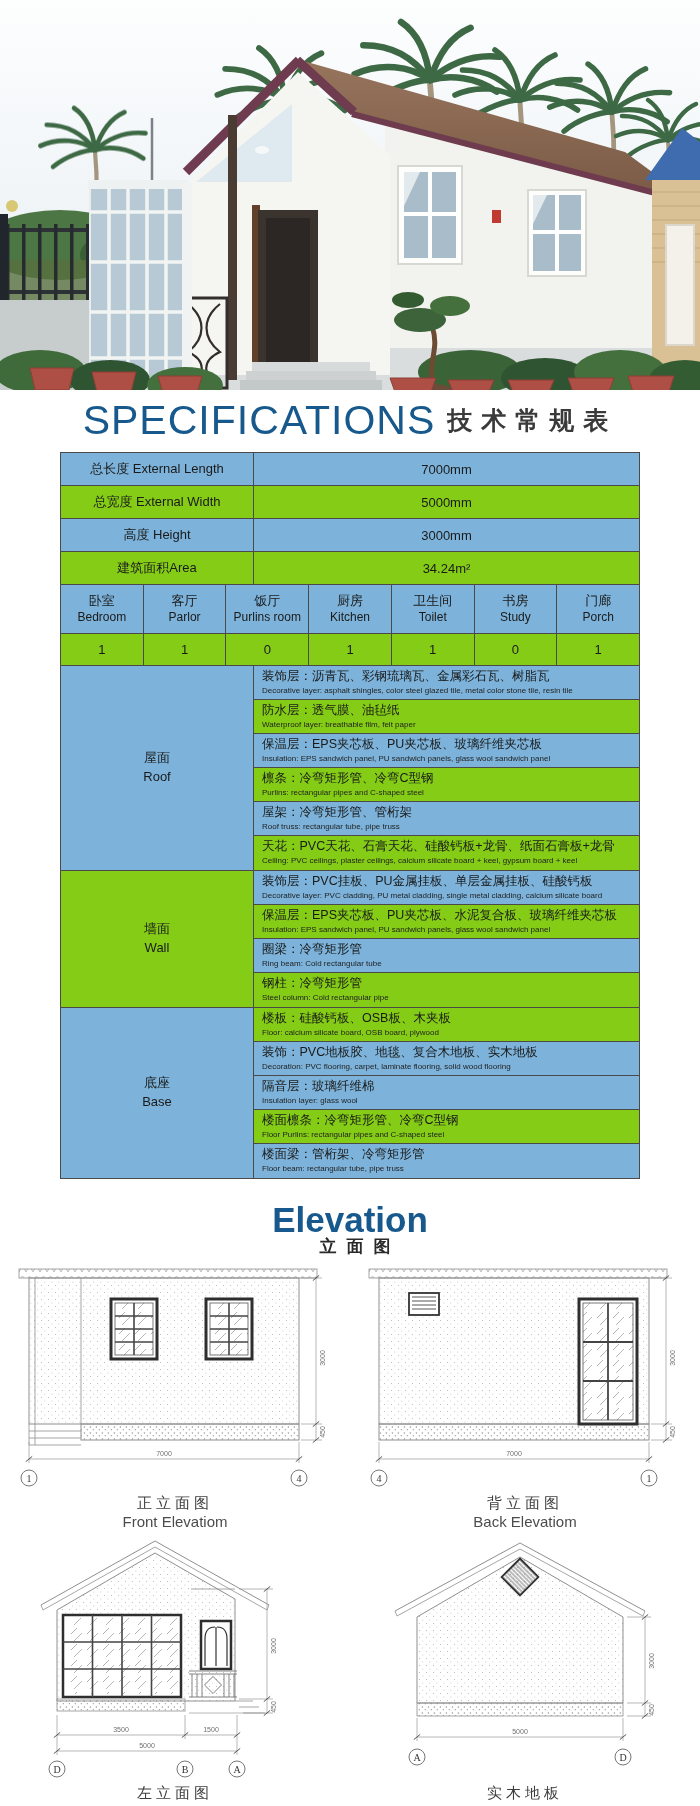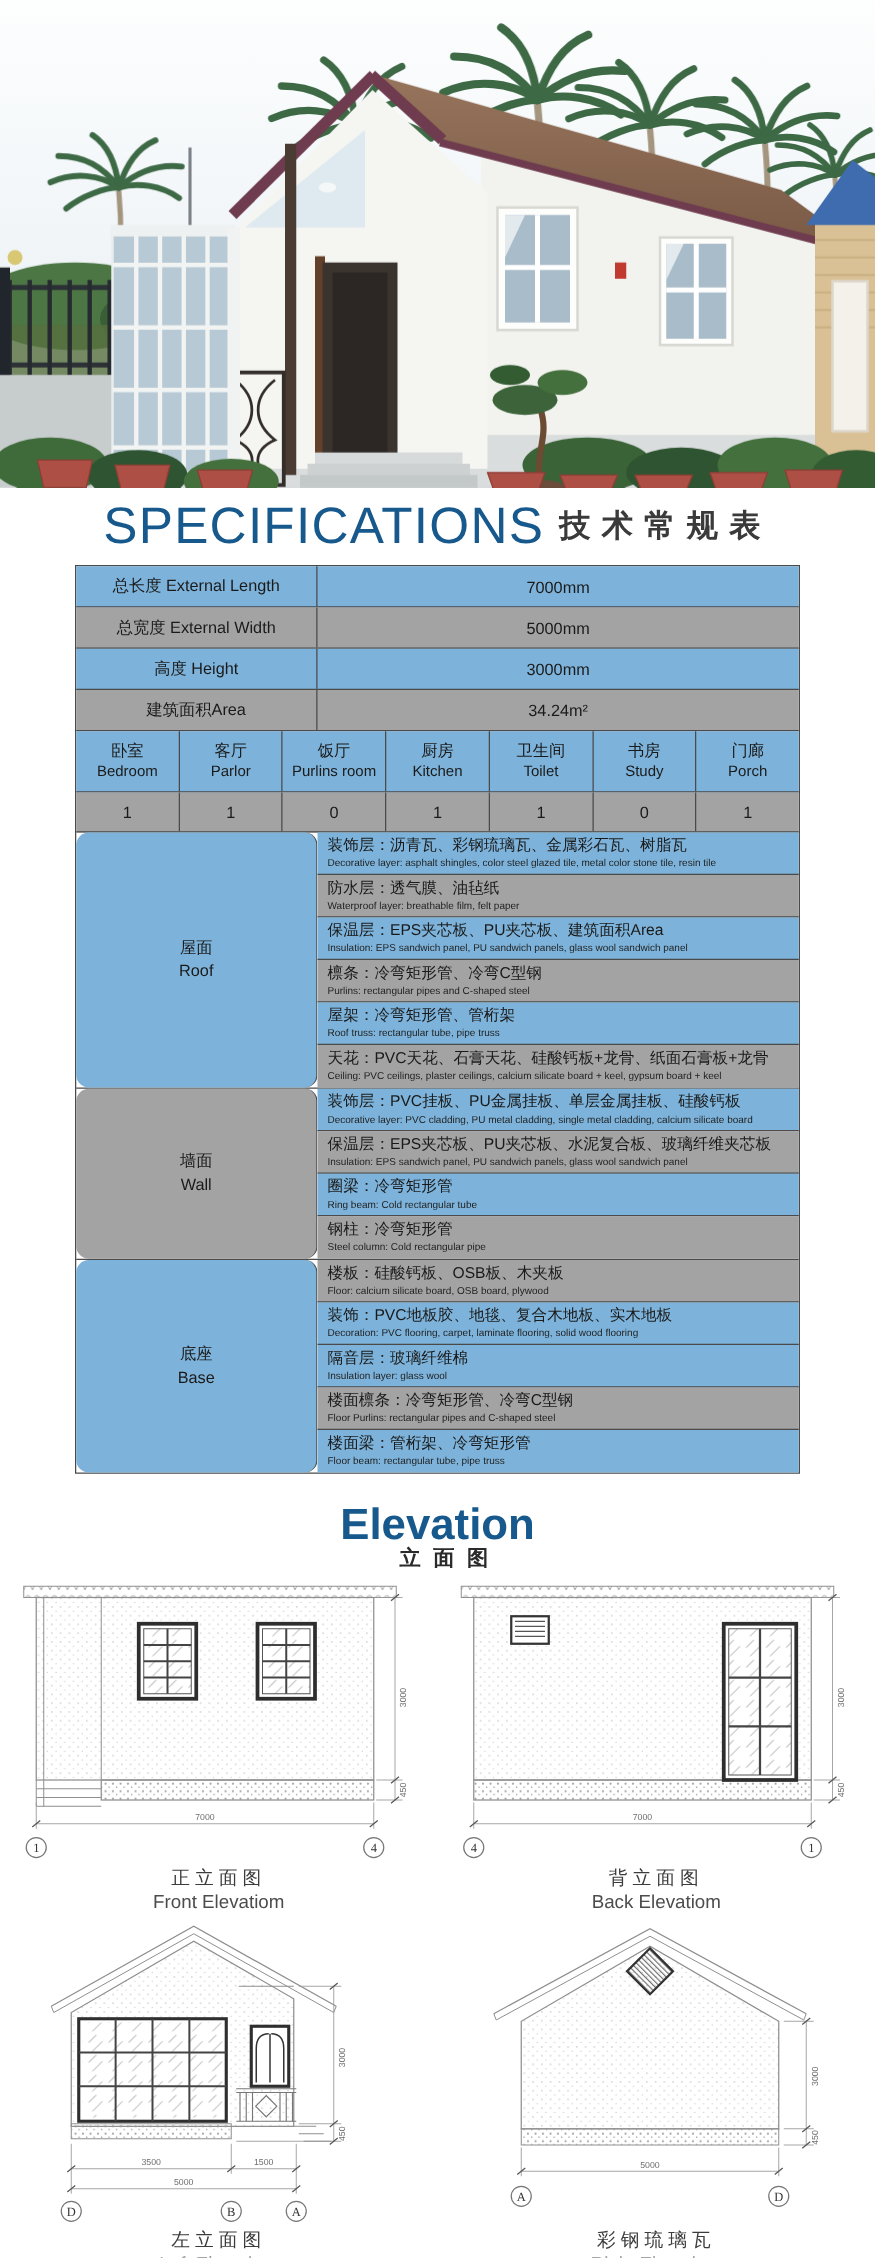--- a/index.html
+++ b/index.html
@@ -9,34 +9,34 @@
   .photo{width:700px;height:390px;display:block;}
 
   
   .title-block{height:60px;display:flex;align-items:center;justify-content:center;gap:12px;}
   .title-en{font-size:41px;font-weight:normal;color:#17598c;letter-spacing:1px;}
   .title-cn{font-size:25px;font-weight:bold;color:#3a3a3a;letter-spacing:9px;}
 
   
   .spec-table{width:578px;margin:2px auto 0 auto;border:1px solid #4a4a4a;font-size:13px;}
   .bg-blue{background:#7db3da;}
-  .bg-white{background:#a3a3a3;}
+  .bg-white{background:#84cc16;}
   .dim-row{display:flex;height:32px;border-bottom:1px solid #4a4a4a;}
   .dim-label{width:192px;border-right:1px solid #4a4a4a;display:flex;align-items:center;justify-content:center;}
   .dim-value{flex:1;display:flex;align-items:center;justify-content:center;}
   .rooms-header{display:flex;height:48px;border-bottom:1px solid #4a4a4a;}
   .rooms-counts{display:flex;height:31px;border-bottom:1px solid #4a4a4a;}
   .room-cell{flex:1;border-right:1px solid #4a4a4a;display:flex;flex-direction:column;align-items:center;justify-content:center;line-height:1.3;text-align:center;}
   .room-cell:last-child{border-right:none;}
   .room-en{font-size:12px;}
   .count-cell{flex:1;border-right:1px solid #4a4a4a;display:flex;align-items:center;justify-content:center;}
   .count-cell:last-child{border-right:none;}
   .section{display:flex;border-bottom:1px solid #4a4a4a;}
   .section:last-child{border-bottom:none;}
-  .section-label{width:192px;border-right:1px solid #4a4a4a;display:flex;flex-direction:column;align-items:center;justify-content:center;line-height:1.45;border-radius:10px;}
+  .section-label{width:192px;border-right:1px solid #4a4a4a;display:flex;flex-direction:column;align-items:center;justify-content:center;line-height:1.45;}
   .section-rows{flex:1;min-width:0;}
   .spec-row{height:34px;box-sizing:border-box;border-bottom:1px solid #4a4a4a;padding:2px 2px 12px 8px;overflow:hidden;}
   .spec-row:last-child{border-bottom:none;}
   .spec-cn{font-size:12.5px;line-height:17px;white-space:nowrap;}
   .spec-en{font-size:8px;line-height:11px;color:#1f1f1f;white-space:nowrap;}
 
   
   .elev-title-block{margin-top:26px;text-align:center;}
   .elev-title-en{font-size:35px;font-weight:bold;color:#17598c;line-height:30px;}
   .elev-title-cn{font-size:17px;font-weight:bold;color:#2a2a2a;letter-spacing:10px;line-height:24px;padding-left:20px;}
@@ -310,21 +310,21 @@
     <div class="section-rows">
       <div class="spec-row bg-blue">
           <div class="spec-cn">装饰层：沥青瓦、彩钢琉璃瓦、金属彩石瓦、树脂瓦</div>
           <div class="spec-en">Decorative layer: asphalt shingles, color steel glazed tile, metal color stone tile, resin tile</div>
         </div>
       <div class="spec-row bg-white">
           <div class="spec-cn">防水层：透气膜、油毡纸</div>
           <div class="spec-en">Waterproof layer: breathable film, felt paper</div>
         </div>
       <div class="spec-row bg-blue">
-          <div class="spec-cn">保温层：EPS夹芯板、PU夹芯板、建筑面积Area</div>
+          <div class="spec-cn">保温层：EPS夹芯板、PU夹芯板、玻璃纤维夹芯板</div>
           <div class="spec-en">Insulation: EPS sandwich panel, PU sandwich panels, glass wool sandwich panel</div>
         </div>
       <div class="spec-row bg-white">
           <div class="spec-cn">檩条：冷弯矩形管、冷弯C型钢</div>
           <div class="spec-en">Purlins: rectangular pipes and C-shaped steel</div>
         </div>
       <div class="spec-row bg-blue">
           <div class="spec-cn">屋架：冷弯矩形管、管桁架</div>
           <div class="spec-en">Roof truss: rectangular tube, pipe truss</div>
         </div>
@@ -613,17 +613,17 @@
       <text class="dim" transform="translate(299,179) rotate(-90)" text-anchor="middle">450</text>
       <g>
         <circle cx="62" cy="226" r="8" fill="#fff" stroke="#777" stroke-width="1"></circle>
         <text class="bub" x="62" y="229.5" text-anchor="middle">A</text>
       </g>
       <g>
         <circle cx="268" cy="226" r="8" fill="#fff" stroke="#777" stroke-width="1"></circle>
         <text class="bub" x="268" y="229.5" text-anchor="middle">D</text>
       </g>
     </svg>
-    <div class="caption-cn">彩钢琉璃瓦</div>
+    <div class="caption-cn">实木地板</div>
     <div class="caption-en">Right Elevatiom</div>
   </div>
 
 </div>
 
 </body></html>

